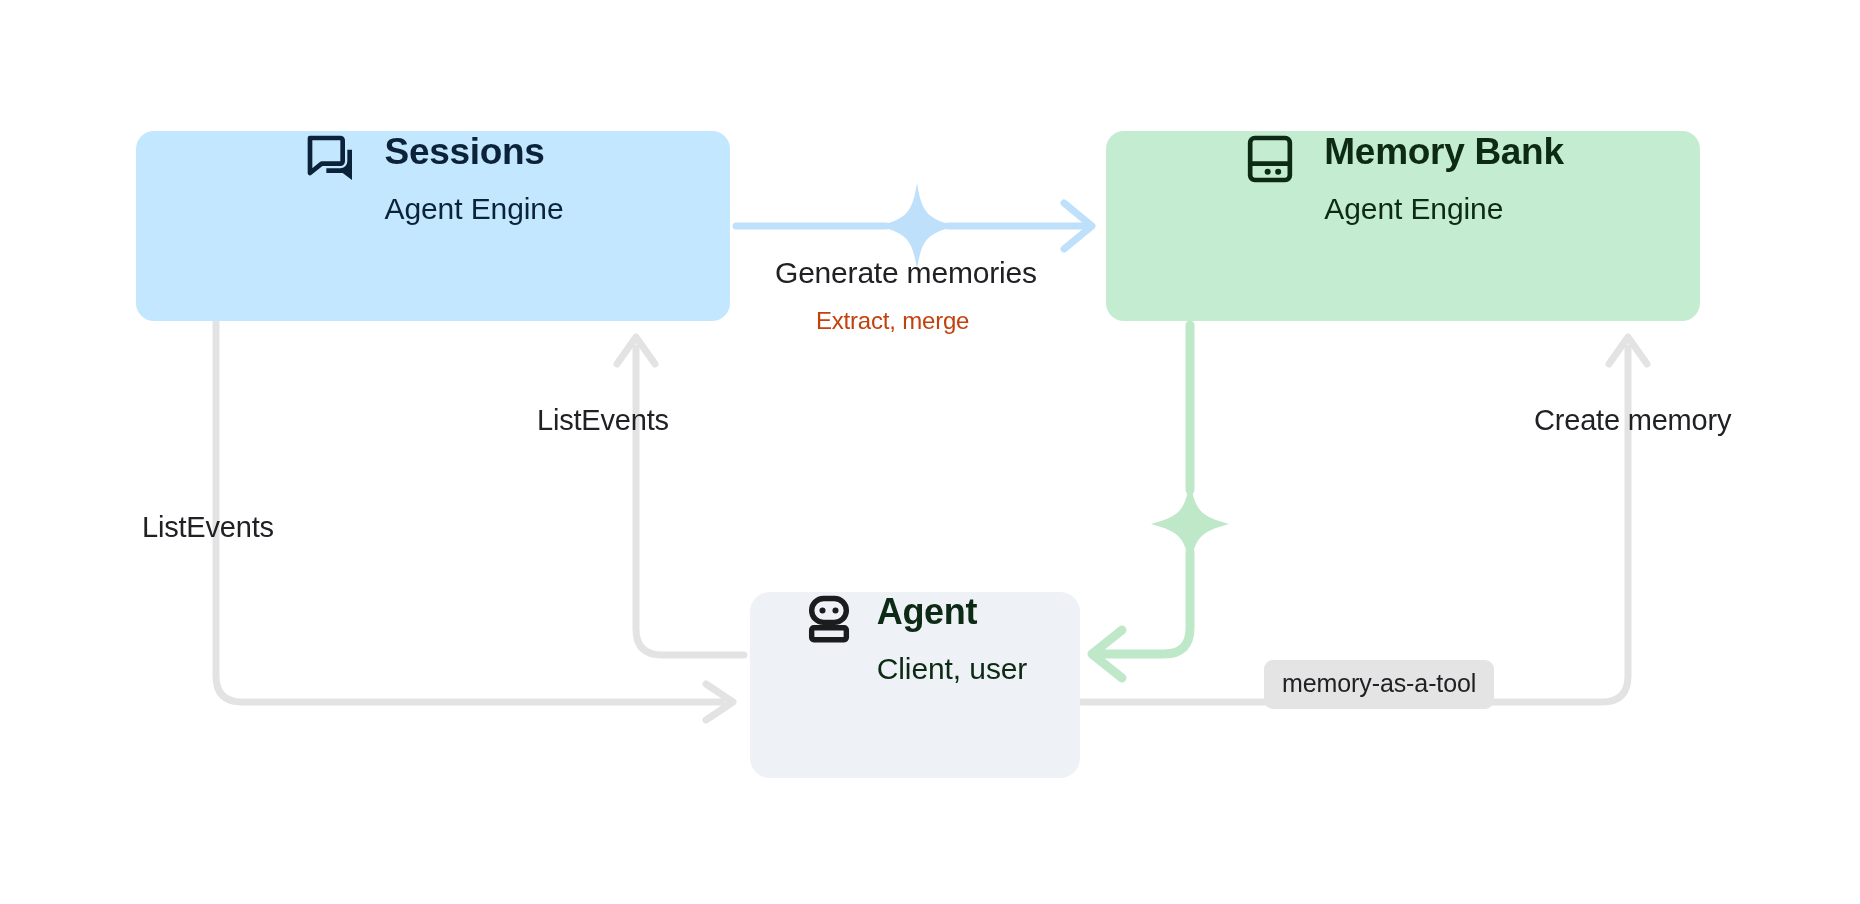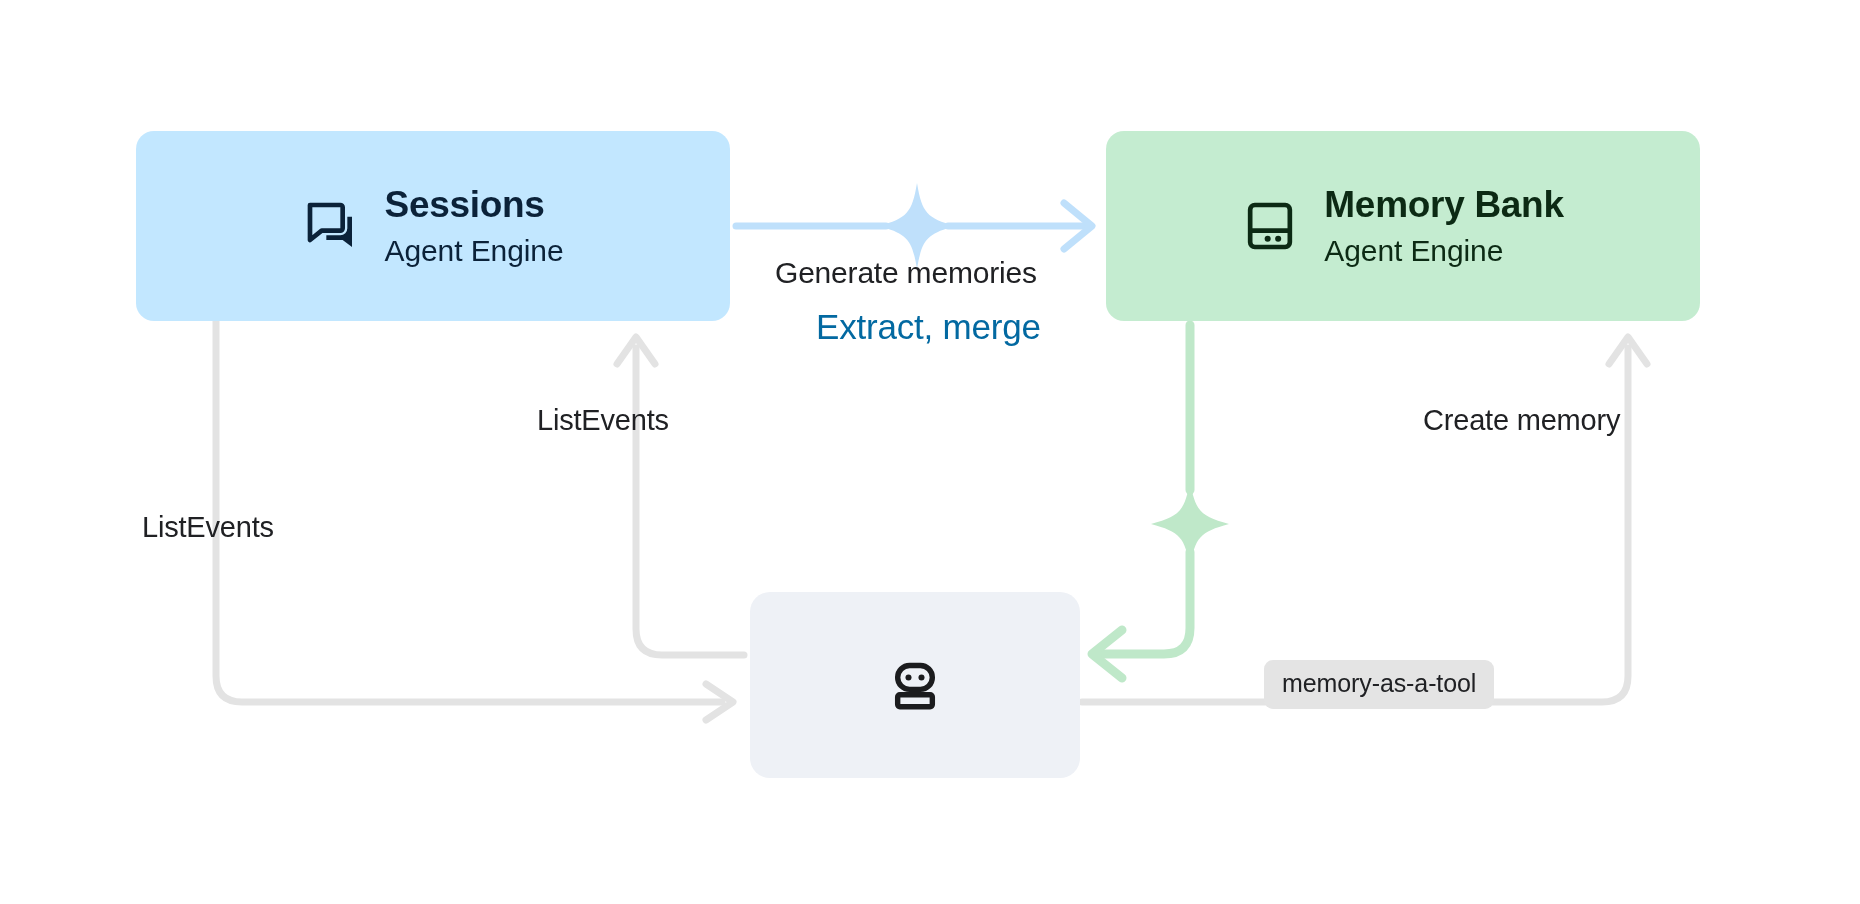--- a/index.html
+++ b/index.html
@@ -24,21 +24,20 @@
     top: 0;
     width: 1860px;
     height: 904px;
   }
 
   
   .node {
     position: absolute;
     border-radius: 18px;
     display: flex;
-    align-items: center;
     justify-content: center;
     gap: 26px;
     box-sizing: border-box;
   }
   .node-icon {
     display: block;
     flex: 0 0 auto;
     line-height: 0;
   }
   .node-text {
@@ -48,21 +47,21 @@
   }
   .node-title {
     font-size: 37px;
     font-weight: 600;
     letter-spacing: -0.3px;
   }
   .node-sub {
     font-size: 30px;
     font-weight: 400;
     letter-spacing: -0.1px;
-    margin-top: 8px;
+    margin-top: 20px;
   }
 
   #node-sessions {
     left: 136px;
     top: 131px;
     width: 594px;
     height: 190px;
     background: #c2e7ff;
     color: #0b2239;
   }
@@ -89,22 +88,22 @@
 
   
   .edge-label {
     position: absolute;
     color: #202124;
     font-size: 29px;
     letter-spacing: -0.2px;
     white-space: nowrap;
   }
   .edge-label.sub {
-    color: #0369a1;
-    font-size: 35px;
+    color: #c2410c;
+    font-size: 24px;
   }
   #label-generate {
     left: 775px;
     top: 256px;
     font-size: 30px;
   }
   #label-extract {
     left: 816px;
     top: 307px;
   }
@@ -114,21 +113,21 @@
   }
   #label-listevents {
     left: 142px;
     top: 511px;
   }
   #label-retrieve {
     left: 1231px;
     top: 511px;
   }
   #label-creatememory {
-    left: 1423px;
+    left: 1534px;
     top: 404px;
   }
 
   
   #badge-memory-as-a-tool {
     position: absolute;
     left: 1264px;
     top: 660px;
     padding: 9px 18px 11px;
     background: #e4e4e4;
@@ -206,20 +205,24 @@
 
   <div class="node" id="node-agent">
     <span class="node-icon">
       <svg width="52" height="52" viewBox="0 0 48 48" aria-hidden="true">
         <rect x="8" y="6" width="32" height="22" rx="11" fill="none" stroke="#1b1c1e" stroke-width="5"></rect>
         <circle cx="18" cy="17" r="2.8" fill="#1b1c1e"></circle>
         <circle cx="30" cy="17" r="2.8" fill="#1b1c1e"></circle>
         <rect x="8" y="33" width="32" height="11" rx="2" fill="none" stroke="#1b1c1e" stroke-width="5"></rect>
       </svg>
     </span>
+    <span class="node-text">
+      <span class="node-title">Agent</span>
+      <span class="node-sub">Client, user</span>
+    </span>
   </div>
 
   <div class="edge-label" id="label-generate">Generate memories</div>
   <div class="edge-label sub" id="label-extract">Extract, merge</div>
 
   <div class="edge-label" id="label-appendevent">ListEvents</div>
 
   <div class="edge-label" id="label-listevents">ListEvents</div>
 
 

